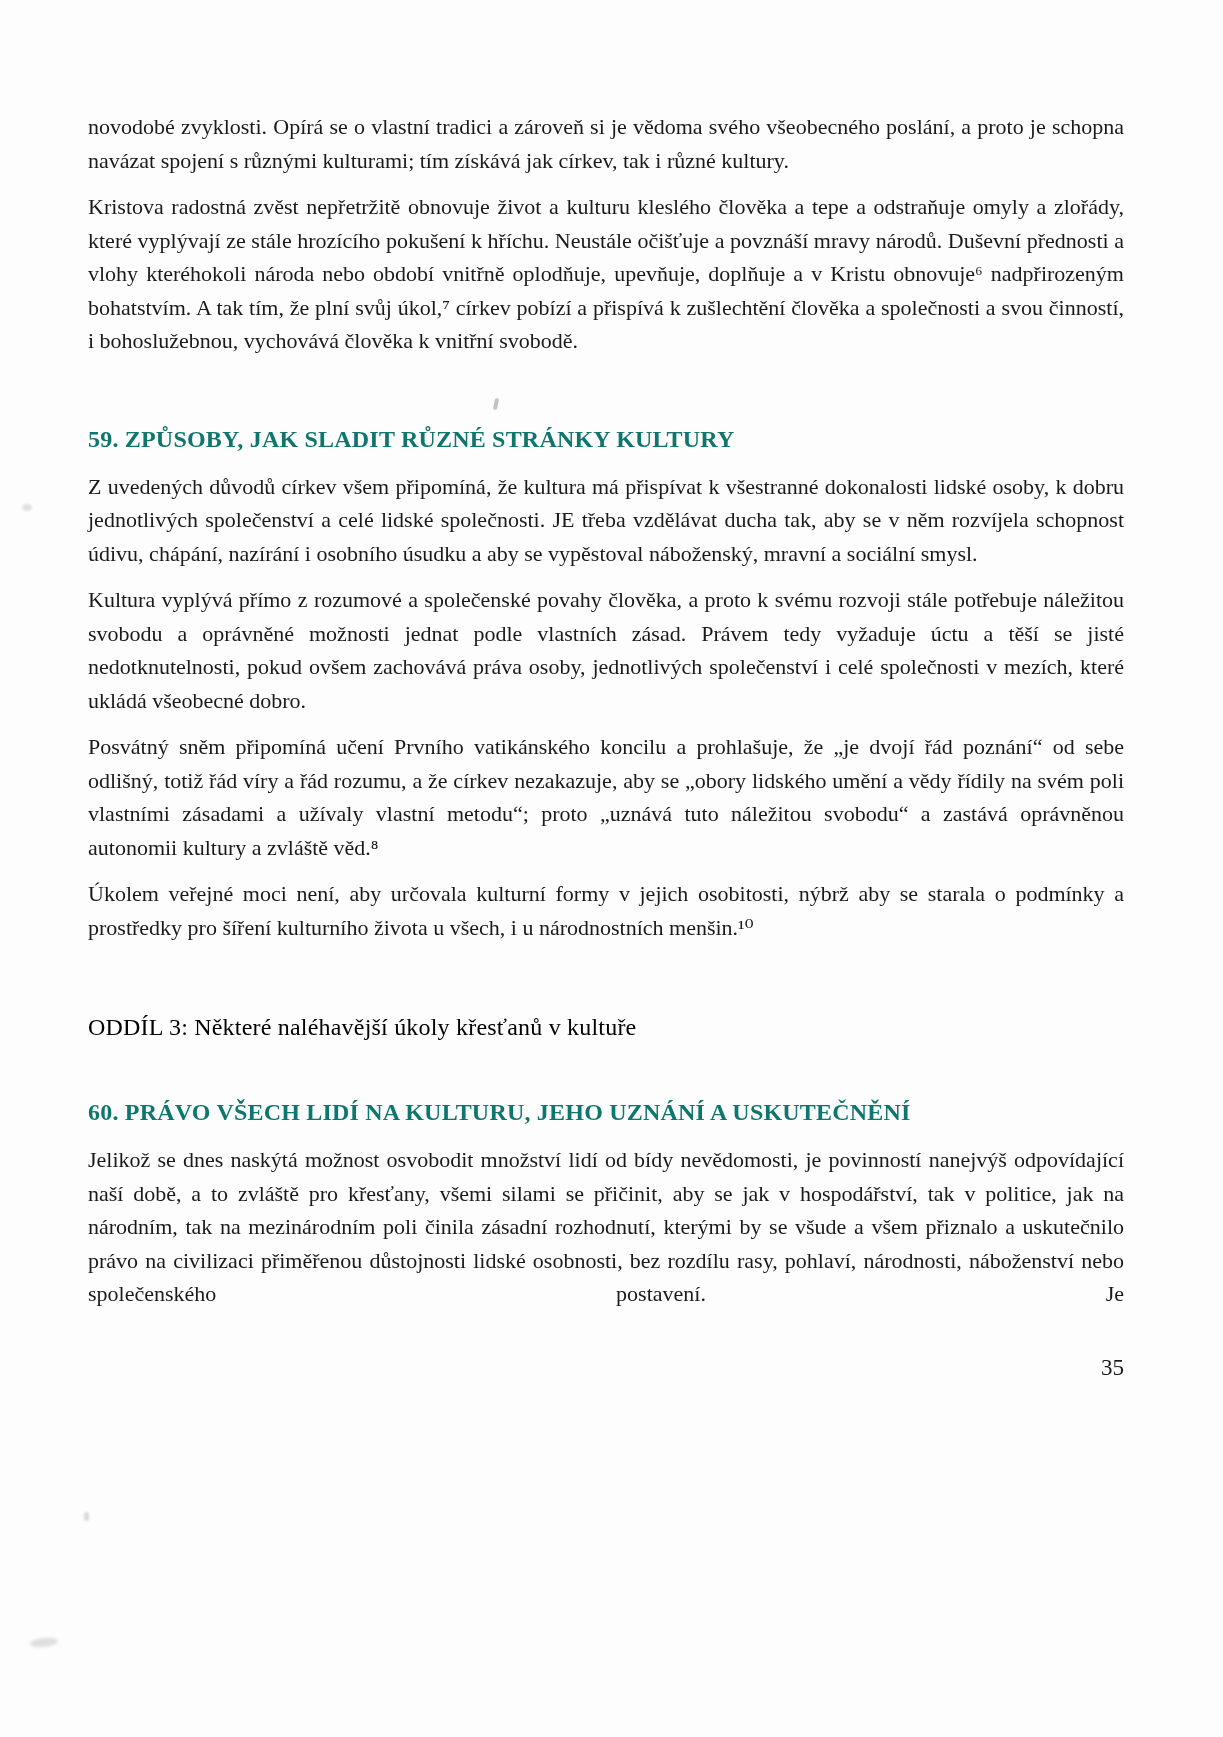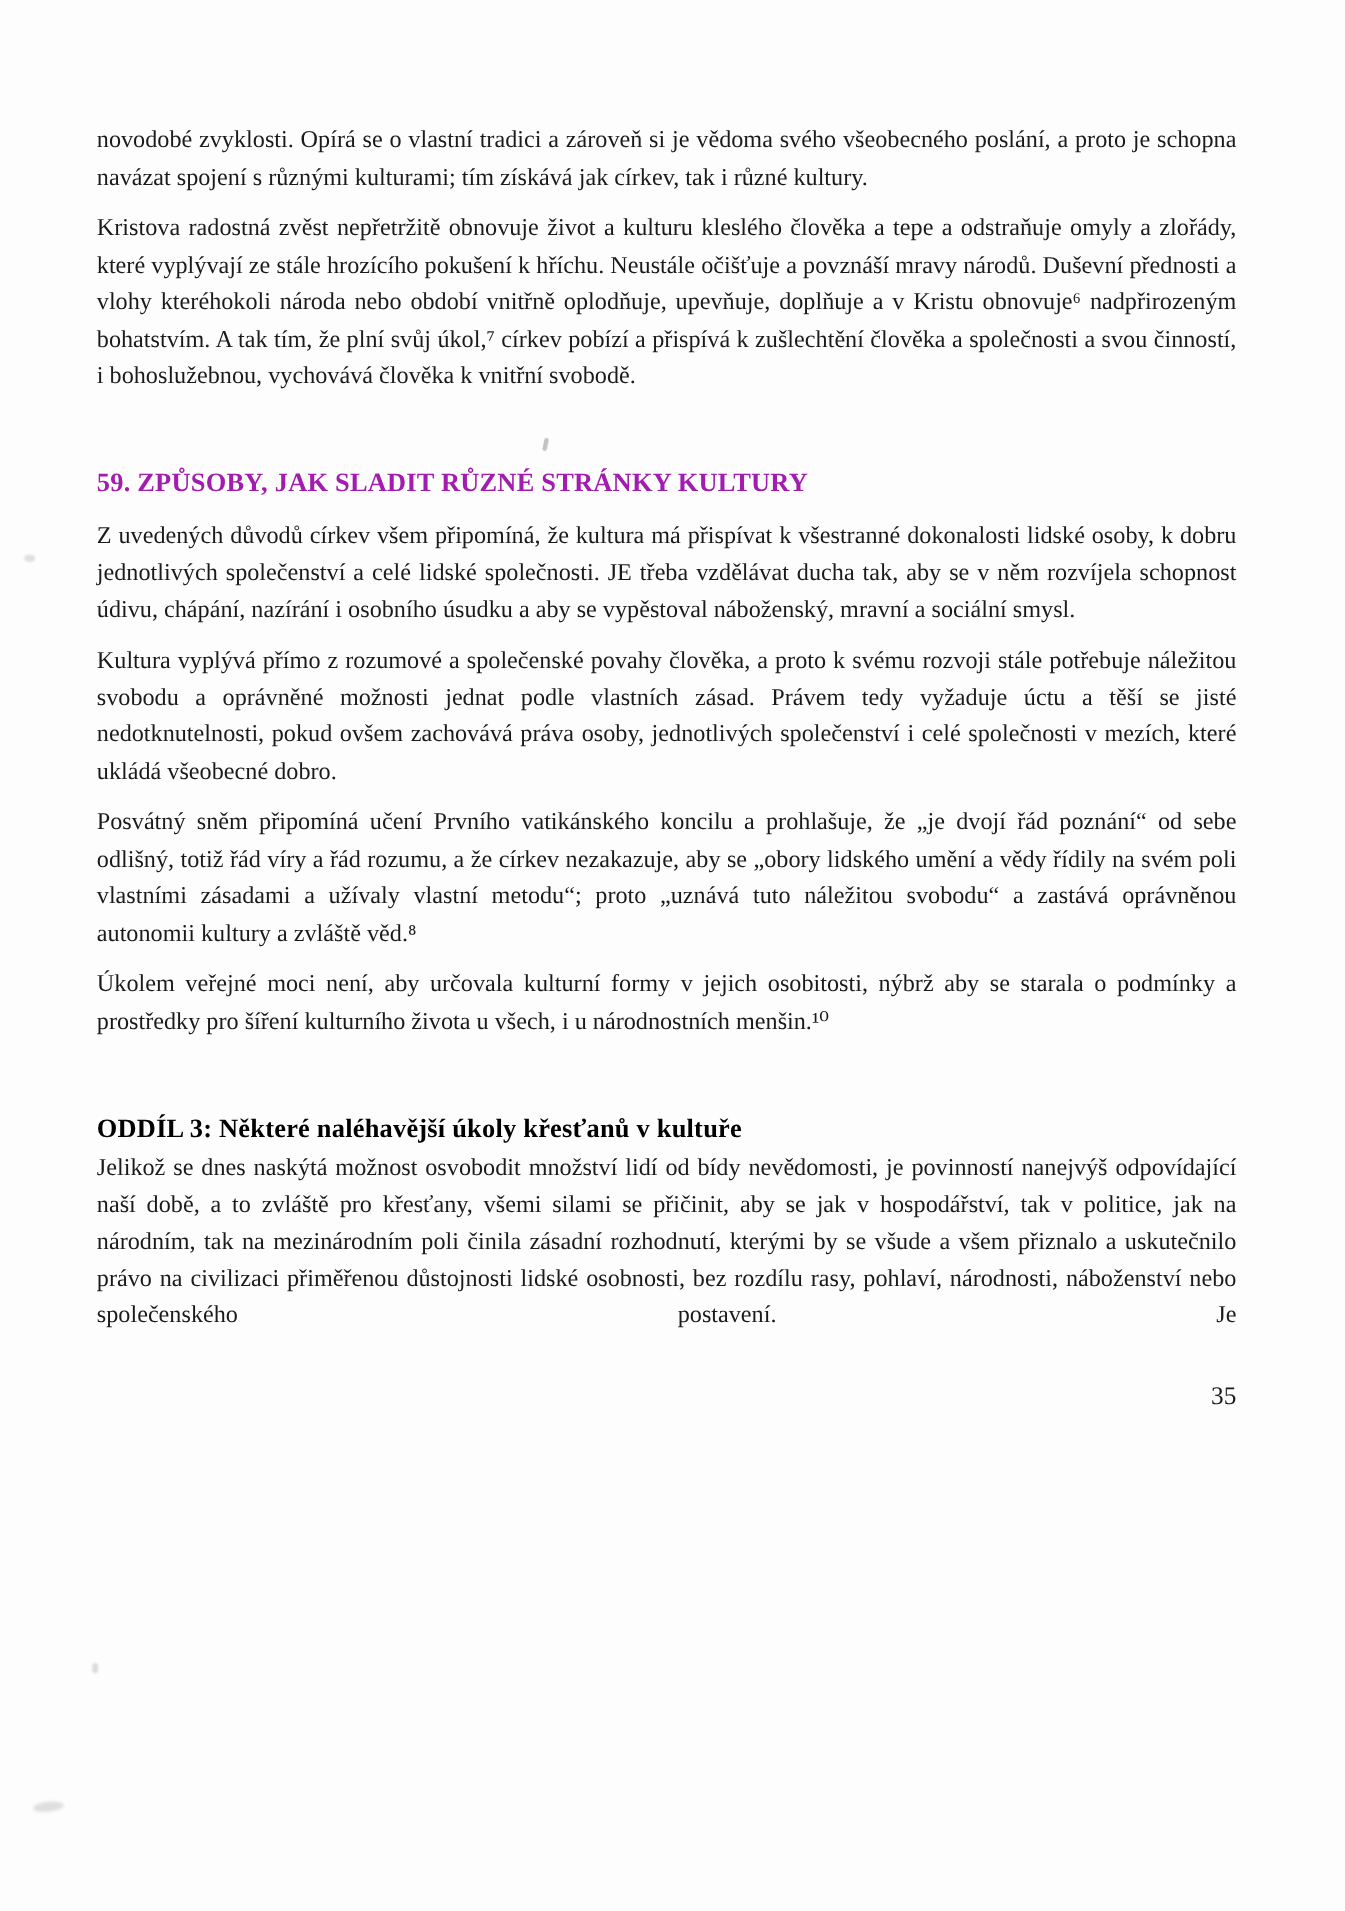--- a/index.html
+++ b/index.html
@@ -25,28 +25,28 @@
   .para {
     margin: 0 0 13px 0;
     text-align: justify;
     text-justify: inter-word;
   }
   .para.runs-over { text-align-last: justify; }
   .h-num {
     font-size: 24px;
     line-height: 34px;
     font-weight: bold;
-    color: #a21caf;
+    color: #0f766e;
     margin: 51px 0 14px 0;
     letter-spacing: 0.2px;
   }
   .h-oddil {
     font-size: 24px;
     line-height: 34px;
-    font-weight: bold;
+    font-weight: normal;
     color: #000;
     margin: 53px 0 0 0;
     letter-spacing: 0.2px;
   }
   .pageno {
     margin-top: 27px;
     text-align: right;
     font-size: 23px;
     color: #1a1a1a;
   }
@@ -78,20 +78,21 @@
 
 <main class="page-body">
   <p class="para">novodobé zvyklosti. Opírá se o vlastní tradici a zároveň si je vědoma svého všeobecného poslání, a proto je schopna navázat spojení s různými kulturami; tím získává jak církev, tak i různé kultury.</p>
   <p class="para">Kristova radostná zvěst nepřetržitě obnovuje život a kulturu kleslého člověka a tepe a odstraňuje omyly a zlořády, které vyplývají ze stále hrozícího pokušení k hříchu. Neustále očišťuje a povznáší mravy národů. Duševní přednosti a vlohy kteréhokoli národa nebo období vnitřně oplodňuje, upevňuje, doplňuje a v Kristu obnovuje⁶ nadpřirozeným bohatstvím. A tak tím, že plní svůj úkol,⁷ církev pobízí a přispívá k zušlechtění člověka a společnosti a svou činností, i bohoslužebnou, vychovává člověka k vnitřní svobodě.</p>
   <h2 class="h-num">59. ZPŮSOBY, JAK SLADIT RŮZNÉ STRÁNKY KULTURY</h2>
   <p class="para">Z uvedených důvodů církev všem připomíná, že kultura má přispívat k všestranné dokonalosti lidské osoby, k dobru jednotlivých společenství a celé lidské společnosti. JE třeba vzdělávat ducha tak, aby se v něm rozvíjela schopnost údivu, chápání, nazírání i osobního úsudku a aby se vypěstoval náboženský, mravní a sociální smysl.</p>
   <p class="para">Kultura vyplývá přímo z rozumové a společenské povahy člověka, a proto k svému rozvoji stále potřebuje náležitou svobodu a oprávněné možnosti jednat podle vlastních zásad. Právem tedy vyžaduje úctu a těší se jisté nedotknutelnosti, pokud ovšem zachovává práva osoby, jednotlivých společenství i celé společnosti v mezích, které ukládá všeobecné dobro.</p>
   <p class="para">Posvátný sněm připomíná učení Prvního vatikánského koncilu a prohlašuje, že „je dvojí řád poznání“ od sebe odlišný, totiž řád víry a řád rozumu, a že církev nezakazuje, aby se „obory lidského umění a vědy řídily na svém poli vlastními zásadami a užívaly vlastní metodu“; proto „uznává tuto náležitou svobodu“ a zastává oprávněnou autonomii kultury a zvláště věd.⁸</p>
   <p class="para">Úkolem veřejné moci není, aby určovala kulturní formy v jejich osobitosti, nýbrž aby se starala o podmínky a prostředky pro šíření kulturního života u všech, i u národnostních menšin.¹⁰</p>
   <h2 class="h-oddil">ODDÍL 3: Některé naléhavější úkoly křesťanů v kultuře</h2>
+  <h2 class="h-num">60. PRÁVO VŠECH LIDÍ NA KULTURU, JEHO UZNÁNÍ A USKUTEČNĚNÍ</h2>
   <p class="para runs-over">Jelikož se dnes naskýtá možnost osvobodit množství lidí od bídy nevědomosti, je povinností nanejvýš odpovídající naší době, a to zvláště pro křesťany, všemi silami se přičinit, aby se jak v hospodářství, tak v politice, jak na národním, tak na mezinárodním poli činila zásadní rozhodnutí, kterými by se všude a všem přiznalo a uskutečnilo právo na civilizaci přiměřenou důstojnosti lidské osobnosti, bez rozdílu rasy, pohlaví, národnosti, náboženství nebo společenského postavení. Je</p>
   <div class="pageno">35</div>
 </main>
 
 <div class="speck speck-a"></div>
 <div class="speck speck-b"></div>
 <div class="speck speck-c"></div>
 <div class="speck speck-d"></div>
 
 </body></html>

